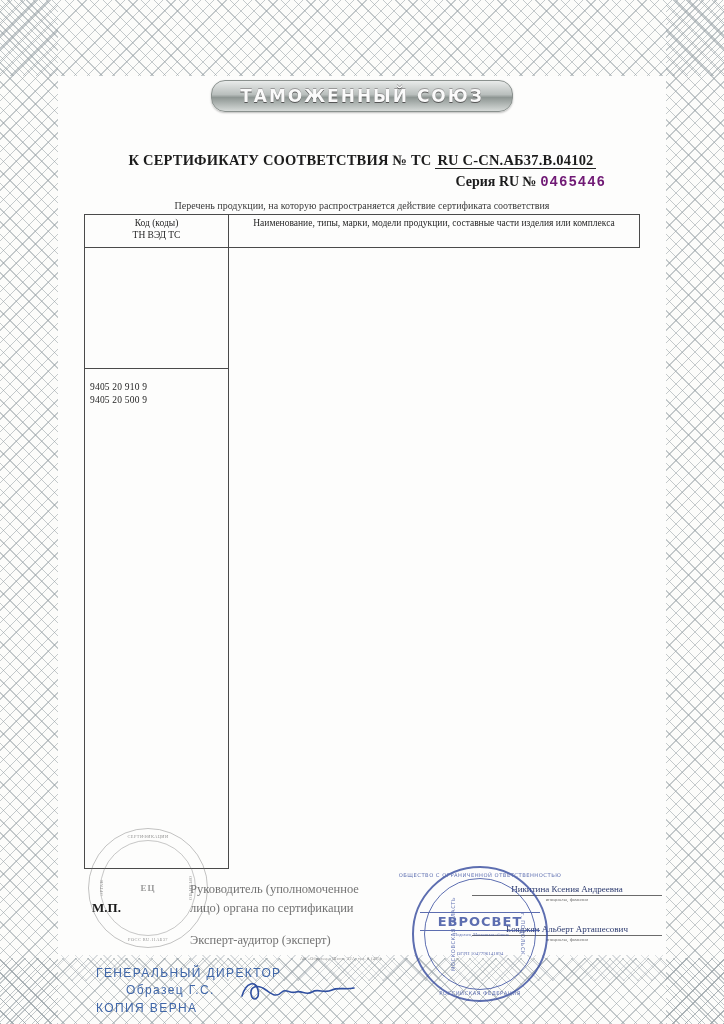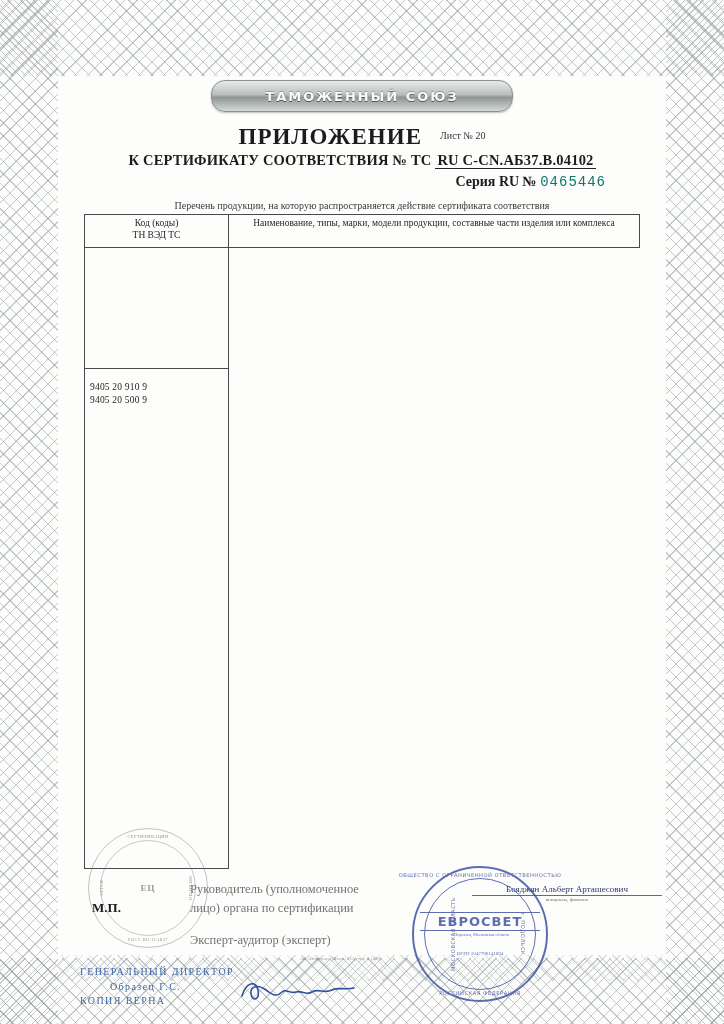--- a/index.html
+++ b/index.html
@@ -48,21 +48,21 @@
   .banner{
     position:absolute;left:50%;top:80px;transform:translateX(-50%);
     width:300px;height:30px;border-radius:14px;
     background:linear-gradient(180deg,#e9ebea 0%,#b9bfbd 45%,#8e9693 55%,#d6dad8 100%);
     border:1px solid #8a918e;
     display:flex;align-items:center;justify-content:center;
     box-shadow:0 1px 2px rgba(0,0,0,.25);
   }
   .banner span{
     font-family:"DejaVu Sans",sans-serif;
-    font-weight:bold;font-size:13px;letter-spacing:2px;
+    font-weight:bold;font-size:17px;letter-spacing:2px;
     color:#fafafa;
     text-shadow:0 1px 0 #555, 0 -1px 0 #999;
   }
 
   
   .title-row{
     position:absolute;left:0;right:0;top:124px;
     text-align:center;
   }
   .title-main{
@@ -75,21 +75,21 @@
   }
   .cert-line{
     position:absolute;left:0;right:0;top:152px;text-align:center;
     font-size:14.5px;font-weight:bold;color:#1c1c1c;letter-spacing:.2px;
   }
   .cert-line .num{ border-bottom:1px solid #222; padding:0 2px; }
   .series-line{
     position:absolute;right:118px;top:174px;
     font-size:14px;font-weight:bold;color:#1c1c1c;
   }
-  .series-line .sn{font-family:"Liberation Mono",monospace;font-weight:normal;letter-spacing:1px;color:#0f766e;}
+  .series-line .sn{font-family:"Liberation Mono",monospace;font-weight:bold;letter-spacing:1px;color:#701a75;}
   .list-caption{
     position:absolute;left:0;right:0;top:200px;text-align:center;
     font-size:10px;color:#3a3a3a;
   }
 
   
   table.products{
     position:absolute;left:84px;top:214px;width:556px;
     border-collapse:collapse;
     table-layout:fixed;
@@ -185,23 +185,23 @@
     display:block;font-family:"DejaVu Sans",sans-serif;font-weight:bold;
     font-size:13px;color:#3a4fa0;letter-spacing:1px;
     border-top:1.2px solid #3a4fa0;border-bottom:1.2px solid #3a4fa0;
     padding:1px 0;
   }
   .seal-blue .center .sm{display:block;font-size:4.2px;color:#3a4fa0;margin-top:1px;}
   .seal-blue .center .ogrn{display:block;font-size:5px;color:#3a4fa0;margin-top:14px;}
 
   
   .copy-block{
-    position:absolute;left:80px;top:965px;
-    font-family:Liberation Serif, serif;
-    color:#3f66a8;font-size:10px;line-height:1.45;letter-spacing:1.4px;
+    position:absolute;left:96px;top:965px;
+    font-family:Liberation Sans, sans-serif;
+    color:#3f66a8;font-size:12px;line-height:1.45;letter-spacing:1.4px;
   }
   .copy-block .ln2{display:block;margin-left:30px;}
   .copy-block .ln3{display:block;}
   .sign-scrawl{
     position:absolute;left:238px;top:976px;width:120px;height:30px;
     color:#2f4fa0;
   }
   .faint-note{
     position:absolute;left:300px;top:956px;
     font-size:4.2px;color:#8a8a8a;letter-spacing:.3px;
@@ -218,24 +218,20 @@
     <div class="band left"></div>
     <div class="band right"></div>
   </div>
   <div class="inner-frame"></div>
   <div class="wave" style="top:955px;"></div>
 
   <div class="banner">
     <span>ТАМОЖЕННЫЙ СОЮЗ</span>
   </div>
 
-  <div class="title-row">
-    <span class="title-main">ПРИЛОЖЕНИЕ</span>
-    <span class="sheet-no">Лист № 20</span>
-  </div>
 
   <div class="cert-line">
     <span>К СЕРТИФИКАТУ СООТВЕТСТВИЯ  № ТС</span>
     <span class="num">RU C-CN.АБ37.В.04102</span>
   </div>
 
   <div class="series-line">
     <span>Серия  RU</span>
     <span>№</span>
     <span class="sn">0465446</span>
@@ -271,20 +267,24 @@
   <div class="mp">М.П.</div>
 
   <div class="sig">
     <span>Руководитель (уполномоченное</span>
     <span class="l2">лицо) органа по сертификации</span>
     <span class="expert">Эксперт-аудитор (эксперт)</span>
   </div>
 
   <div class="names">
     <div class="name-item">
+      <span class="nm">Никитина Ксения Андреевна</span>
+      <span class="cap">инициалы, фамилия</span>
+    </div>
+    <div class="name-item">
       <span class="nm">Бояджян Альберт Арташесович</span>
       <span class="cap">инициалы, фамилия</span>
     </div>
   </div>
 
   <div class="seal-grey">
     <div class="ring-text">
       <span class="rt t">СЕРТИФИКАЦИИ</span>
       <span class="rt b">РОСС RU.11АБ37</span>
       <span class="rt lft">ОРГАН</span>

